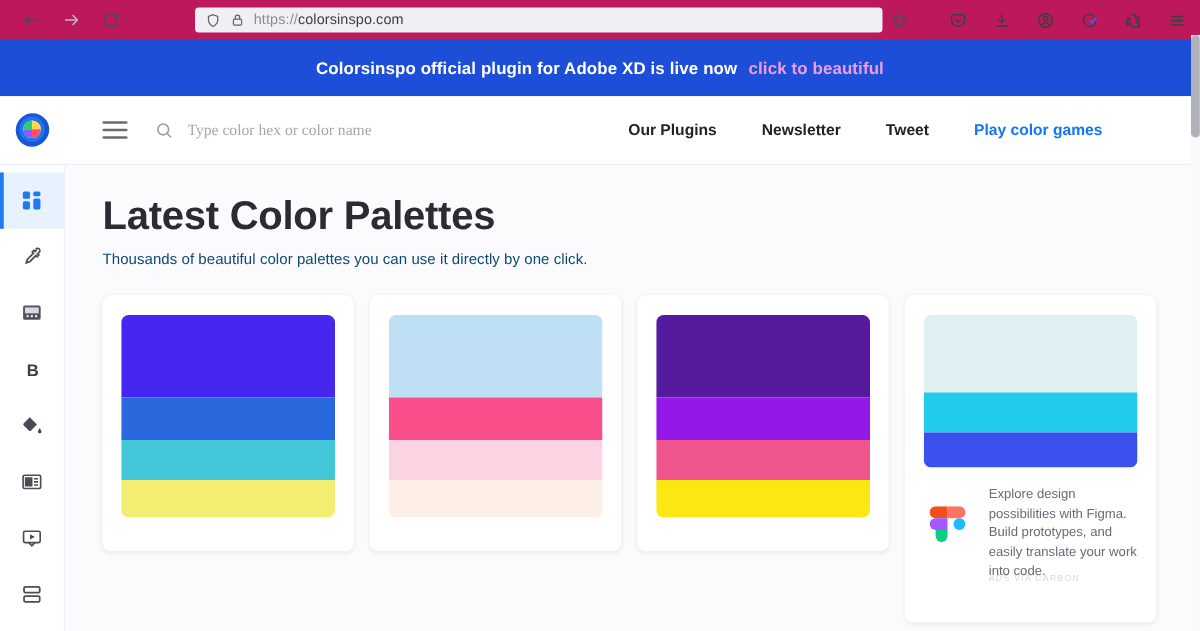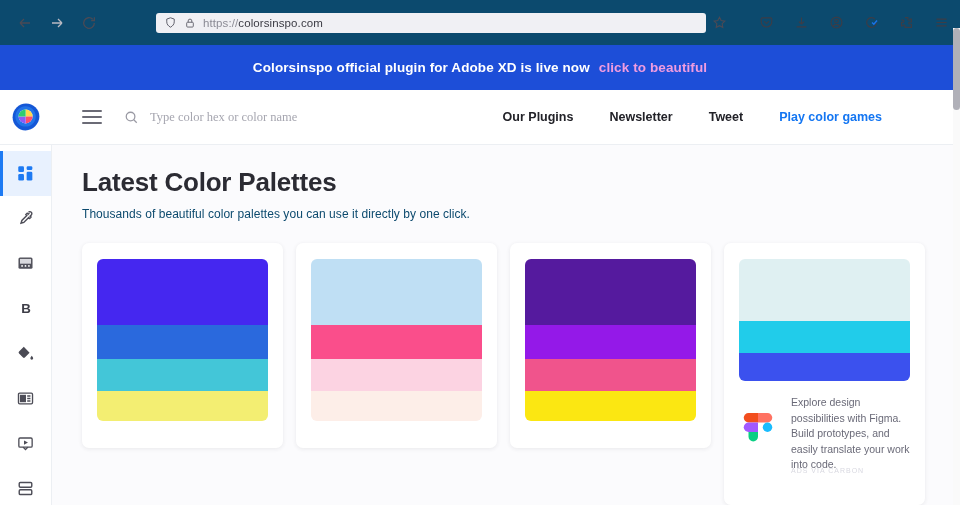--- a/index.html
+++ b/index.html
@@ -6,22 +6,22 @@
   * { box-sizing: border-box; margin: 0; padding: 0; }
   html, body {
     width: 960px; height: 505px;
     overflow: hidden;
     font-family: "Liberation Sans", sans-serif;
     background: #ffffff;
   }
 
   
   .browser-bar {
-    height: 45px;
-    background: #0c4a6e;
+    height: 32px;
+    background: #be185d;
     display: flex;
     align-items: center;
     padding: 0 10px;
     position: relative;
   }
   .nav-btns { display: flex; align-items: center; gap: 14px; margin-left: 6px; }
   .nav-btn {
     width: 18px; height: 18px;
     display: flex; align-items: center; justify-content: center;
     color: #4a4a55;
@@ -189,21 +189,21 @@
   }
   .side-item svg { display: block; }
 
   
   .main {
     flex: 1;
     padding: 22px 0 0 30px;
     overflow: hidden;
   }
   .page-title {
-    font-size: 26px;
+    font-size: 32px;
     font-weight: bold;
     color: #2b2b33;
     letter-spacing: -0.2px;
   }
   .page-sub {
     margin-top: 9px;
     font-size: 12px;
     color: #0c4a6e;
     letter-spacing: 0.05px;
   }

